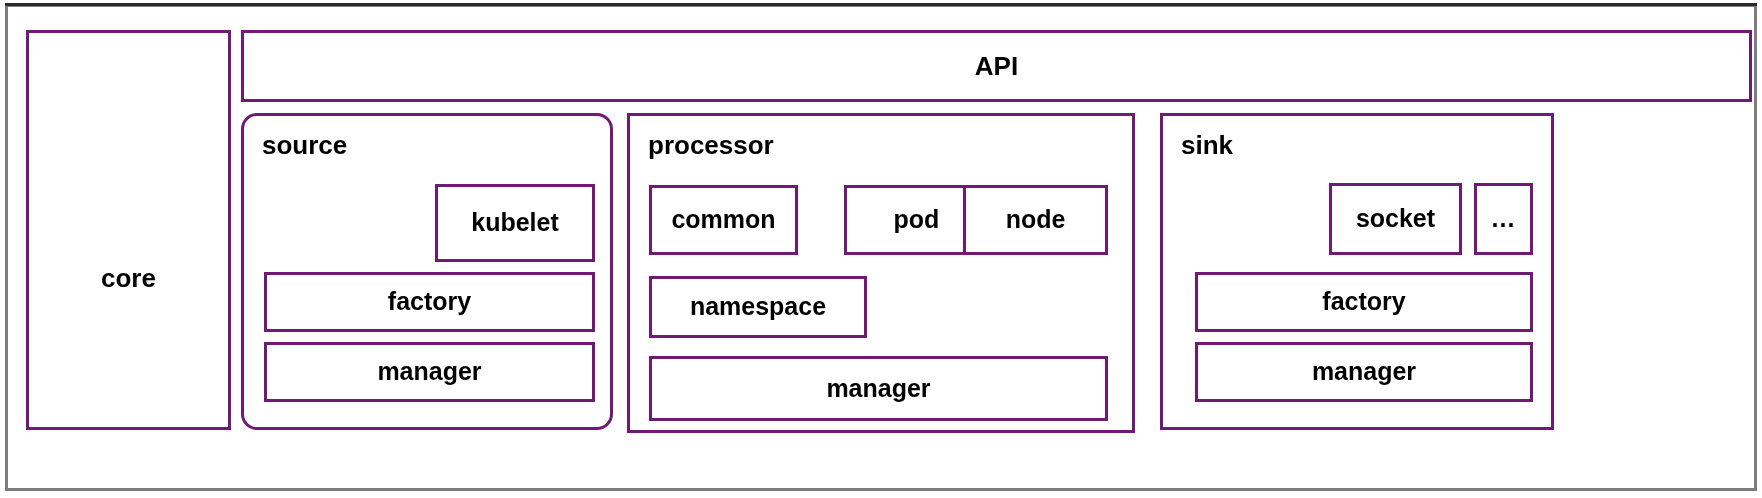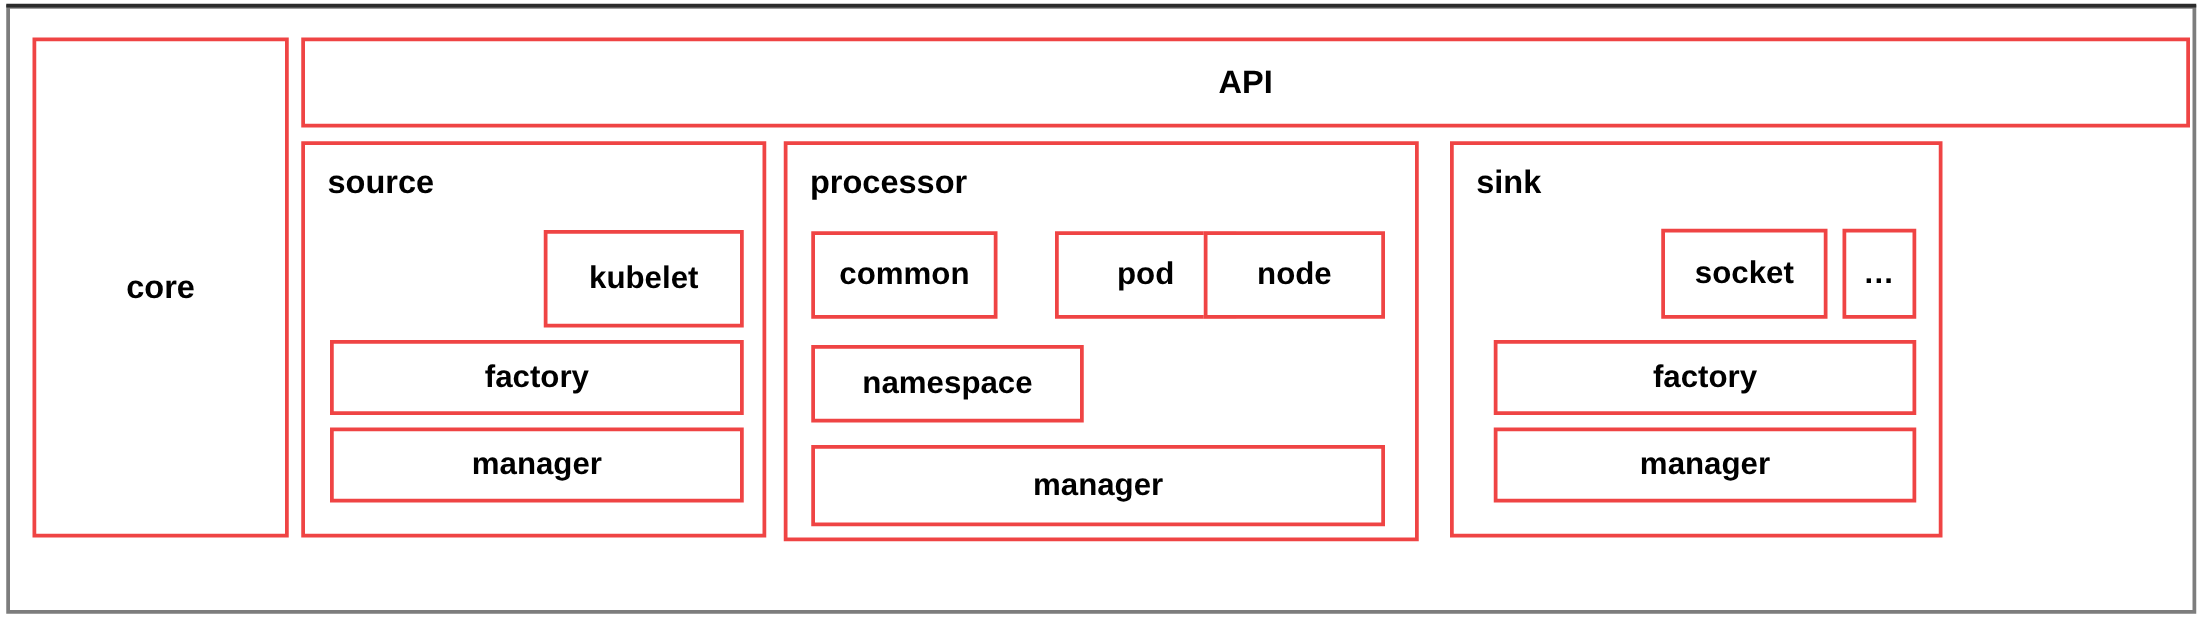--- a/index.html
+++ b/index.html
@@ -40,21 +40,21 @@
     width: 1752px;
     height: 3px;
     background: #2b2b2b;
   }
 
   
   .box {
     position: absolute;
     box-sizing: border-box;
     background: #ffffff;
-    border: 3px solid #ef4444;
+    border: 3px solid #701a75;
   }
   .leaf {
     border-width: 3px;
   }
 
   
   .center-label {
     position: absolute;
     left: 0;
     right: 0;
@@ -77,36 +77,37 @@
     line-height: 1;
   }
 
   
   #core-box {
     left: 18px;
     top: 23px;
     width: 205px;
     height: 400px;
   }
-  #core-box .center-label { font-size: 26px; }
+  #core-box .center-label { font-size: 26px; margin-top: 48px; }
 
   #api-box {
     left: 233px;
     top: 23px;
     width: 1511px;
     height: 72px;
   }
   #api-box .center-label { font-size: 26px; }
 
   
   #source-panel {
     left: 233px;
     top: 106px;
     width: 372px;
     height: 317px;
+    border-radius: 16px;
   }
   #processor-panel {
     left: 619px;
     top: 106px;
     width: 508px;
     height: 320px;
   }
   #sink-panel {
     left: 1152px;
     top: 106px;

